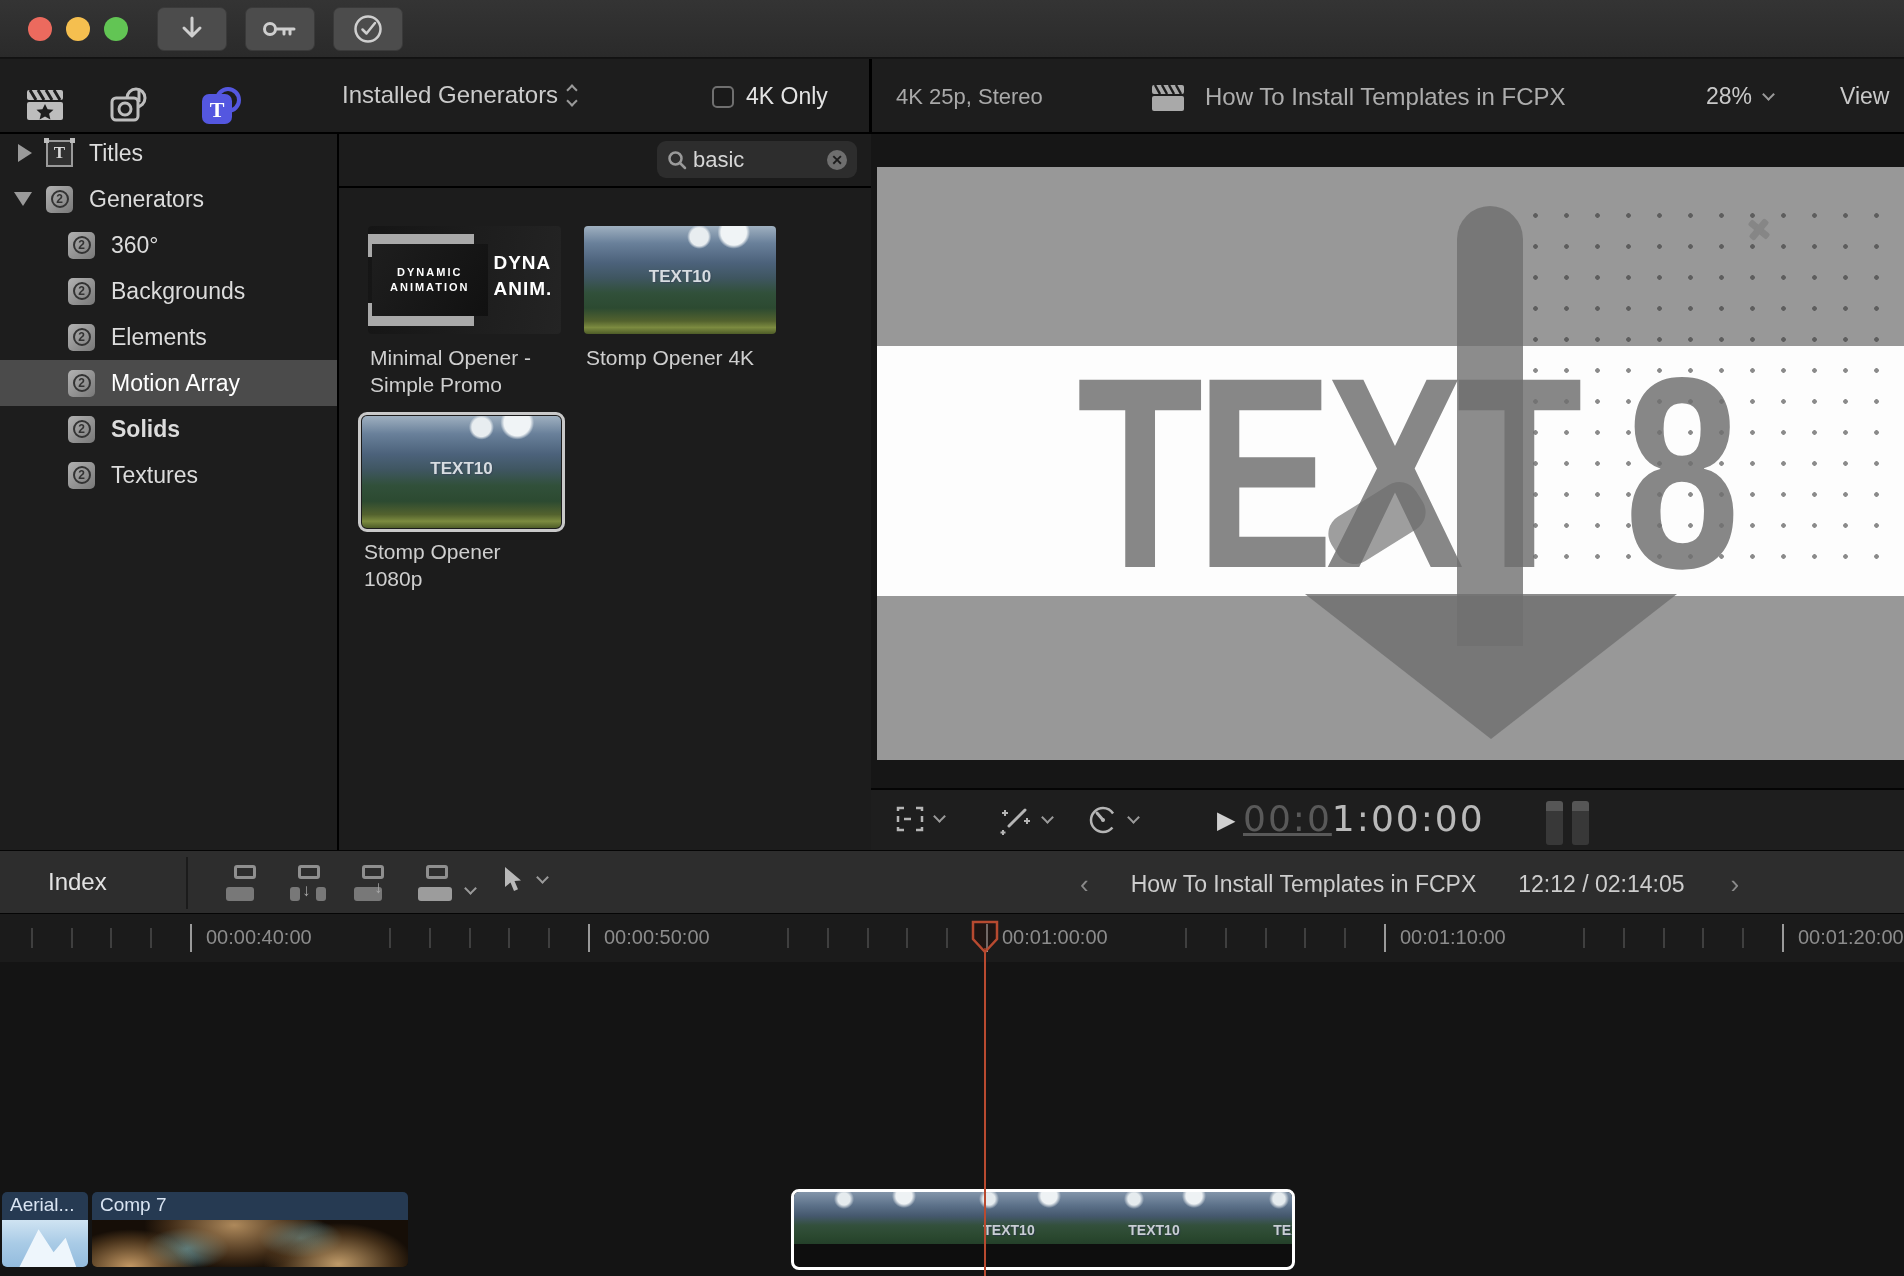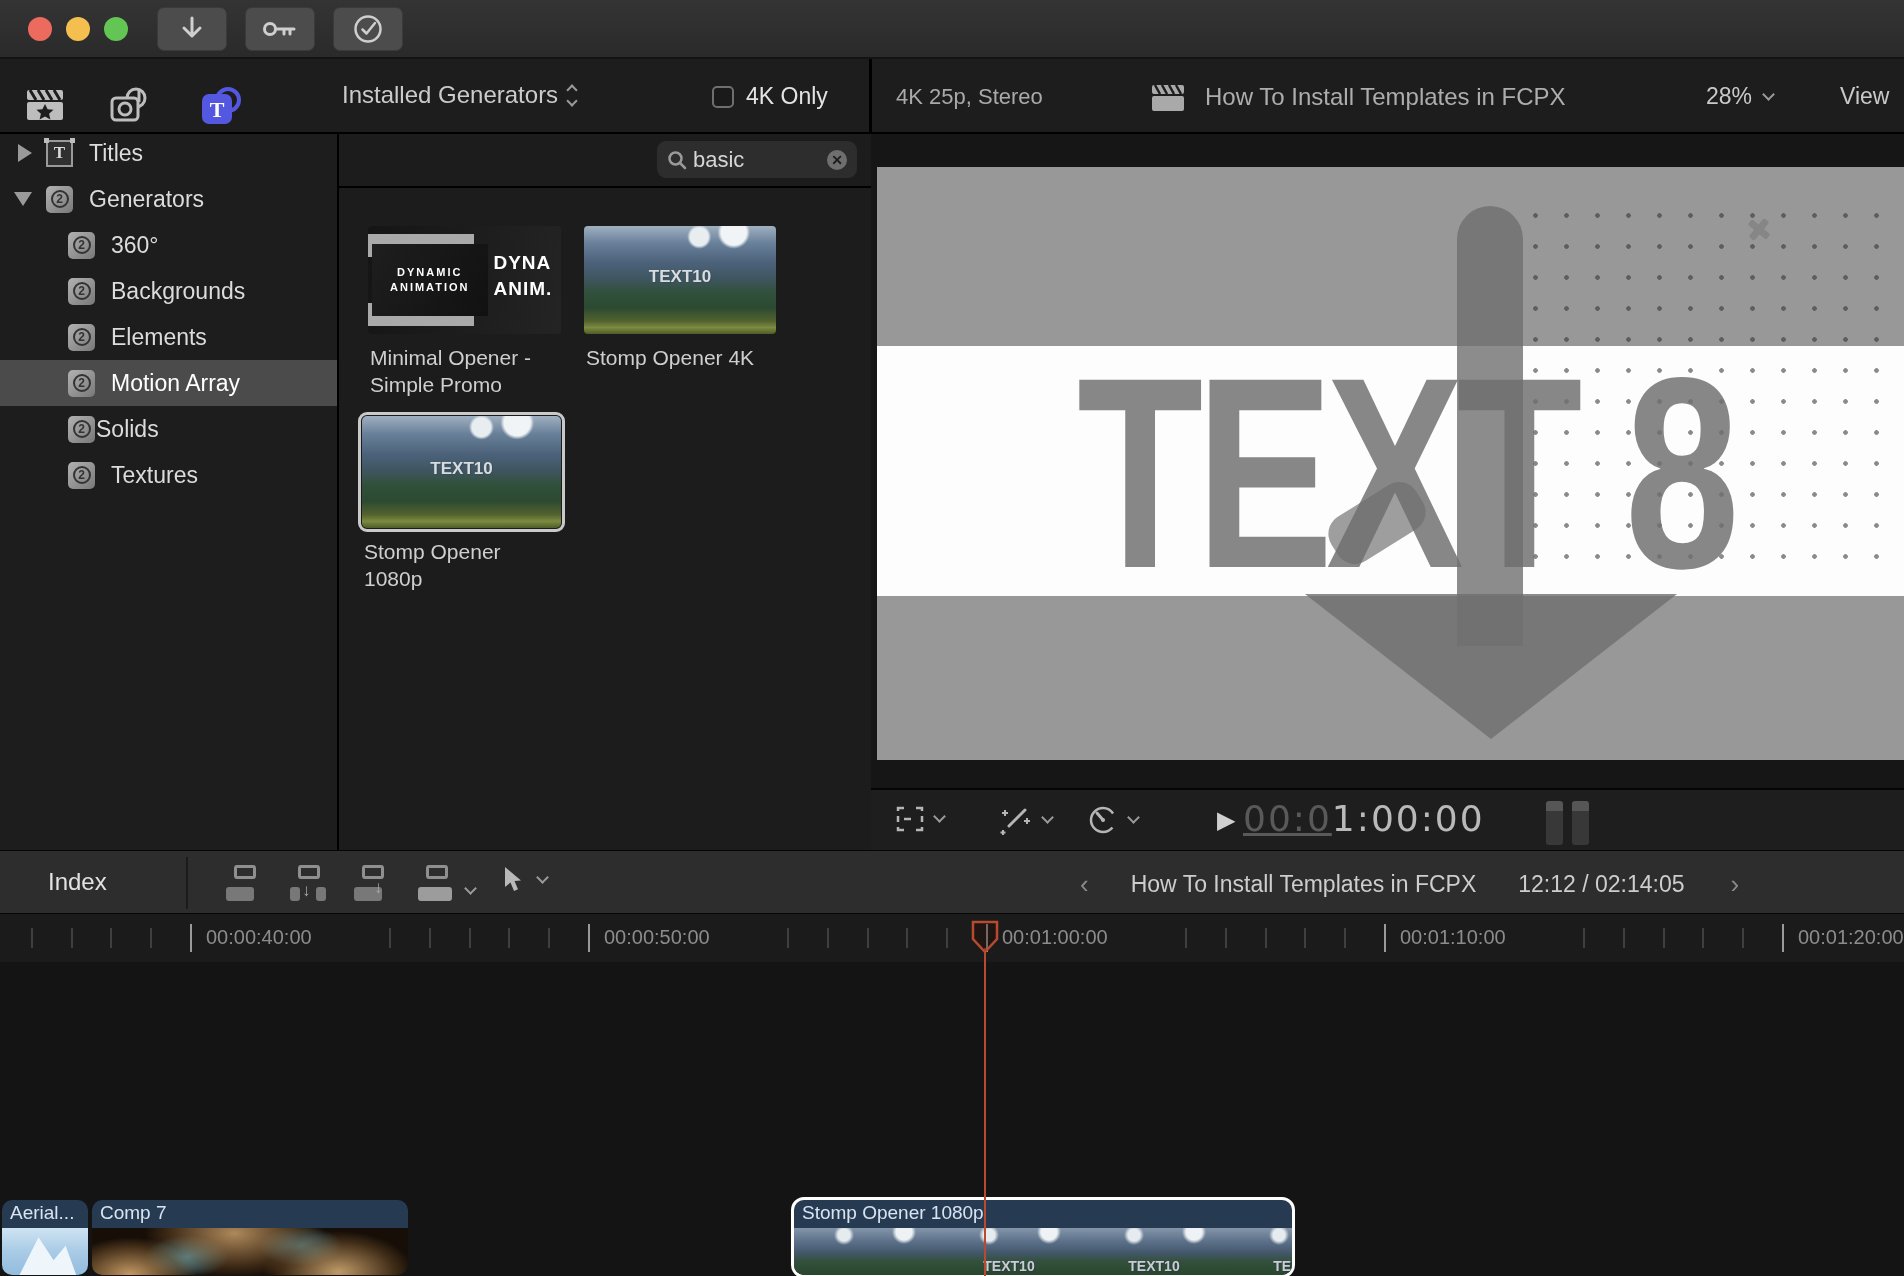--- a/index.html
+++ b/index.html
@@ -112,21 +112,21 @@
   #tlnav .nav-chev { color:#8a8a8a; font-size:26px; }
   #tl-title { margin-left:42px; }
   #tl-pos { margin-left:42px; margin-right:46px; }
 
   
   #ruler { left:0; top:914px; width:1904px; height:48px; background:#1b1b1b; }
   .tick { position:absolute; width:2px; background:#3f3f3f; top:14px; height:20px; }
   .tick.major { background:#9a9a9a; top:10px; height:28px; }
   .rlabel { position:absolute; top:12px; color:#8c8c8c; font-size:20px; white-space:nowrap; }
   #tracks { left:0; top:962px; width:1904px; height:314px; background:#141414; }
-  .clip { position:absolute; top:238px; height:75px; border-radius:10px; overflow:hidden; background:#0e0e0e; }
+  .clip { position:absolute; top:230px; height:75px; border-radius:5px; overflow:hidden; background:#0e0e0e; }
   .clip.selected { outline:3px solid #fff; }
   .clip .chead { height:28px; background:#263a52; color:#d9e4f2; font-size:19px; padding:2px 8px; white-space:nowrap; overflow:hidden; }
   .clip .cbody { position:relative; height:52px; }
   .body-aerial { background:linear-gradient(180deg,#cfe3f2 0%,#a9cbe6 45%,#8fb9dc 100%); }
   .body-aerial::before { content:""; position:absolute; left:18%; top:18%; width:70%; height:80%;
     background:#eef6fc; clip-path:polygon(0 100%,35% 0,60% 55%,80% 20%,100% 100%); }
   .body-comp { background:
     radial-gradient(ellipse 90px 50px at 12% 90%, rgba(205,160,105,.95), rgba(120,85,45,.5) 55%, transparent 75%),
     radial-gradient(ellipse 120px 60px at 45% 10%, rgba(190,150,100,.9), rgba(110,75,40,.45) 55%, transparent 75%),
     radial-gradient(ellipse 100px 55px at 78% 85%, rgba(210,170,115,.9), rgba(120,85,45,.45) 55%, transparent 75%),
@@ -279,21 +279,21 @@
         <span class="icon-gen" style="margin-left: 18px;">
           <i>2</i>
         </span>
         <span style="margin-left: 16px;">Motion Array</span>
       </div>
       <div class="side-row" style="top: 272px;">
         <span style="width: 50px; display: inline-block;"></span>
         <span class="icon-gen" style="margin-left: 18px;">
           <i>2</i>
         </span>
-        <span style="margin-left: 1px;">Solids</span>
+        <span style="margin-left: 16px; font-weight: bold;">Solids</span>
       </div>
       <div class="side-row" style="top: 318px;">
         <span style="width: 50px; display: inline-block;"></span>
         <span class="icon-gen" style="margin-left: 18px;">
           <i>2</i>
         </span>
         <span style="margin-left: 16px;">Textures</span>
       </div>
     </div>
   <div id="sbdiv" class="abs"></div>
@@ -478,21 +478,20 @@
   <div id="tracks" class="abs">
       <div class="clip" style="left: 2px; width: 86px;">
         <div class="chead">Aerial...</div>
         <div class="cbody body-aerial"></div>
       </div>
       <div class="clip" style="left: 92px; width: 316px;">
         <div class="chead">Comp 7</div>
         <div class="cbody body-comp"></div>
       </div>
       <div class="clip selected" style="left: 794px; width: 498px;">
-        <div class="chead">Stomp Opener 1080p</div>
         <div class="cbody body-stomp2">
           <span class="t10s" style="left: 215px;">TEXT10</span>
           <span class="t10s" style="left: 360px;">TEXT10</span>
           <span class="t10s" style="left: 505px;">TEXT10</span>
         </div>
       </div>
     </div>
 
   <div id="playhead-handle" class="abs">
     <svg width="28" height="34" viewBox="0 0 28 34">

